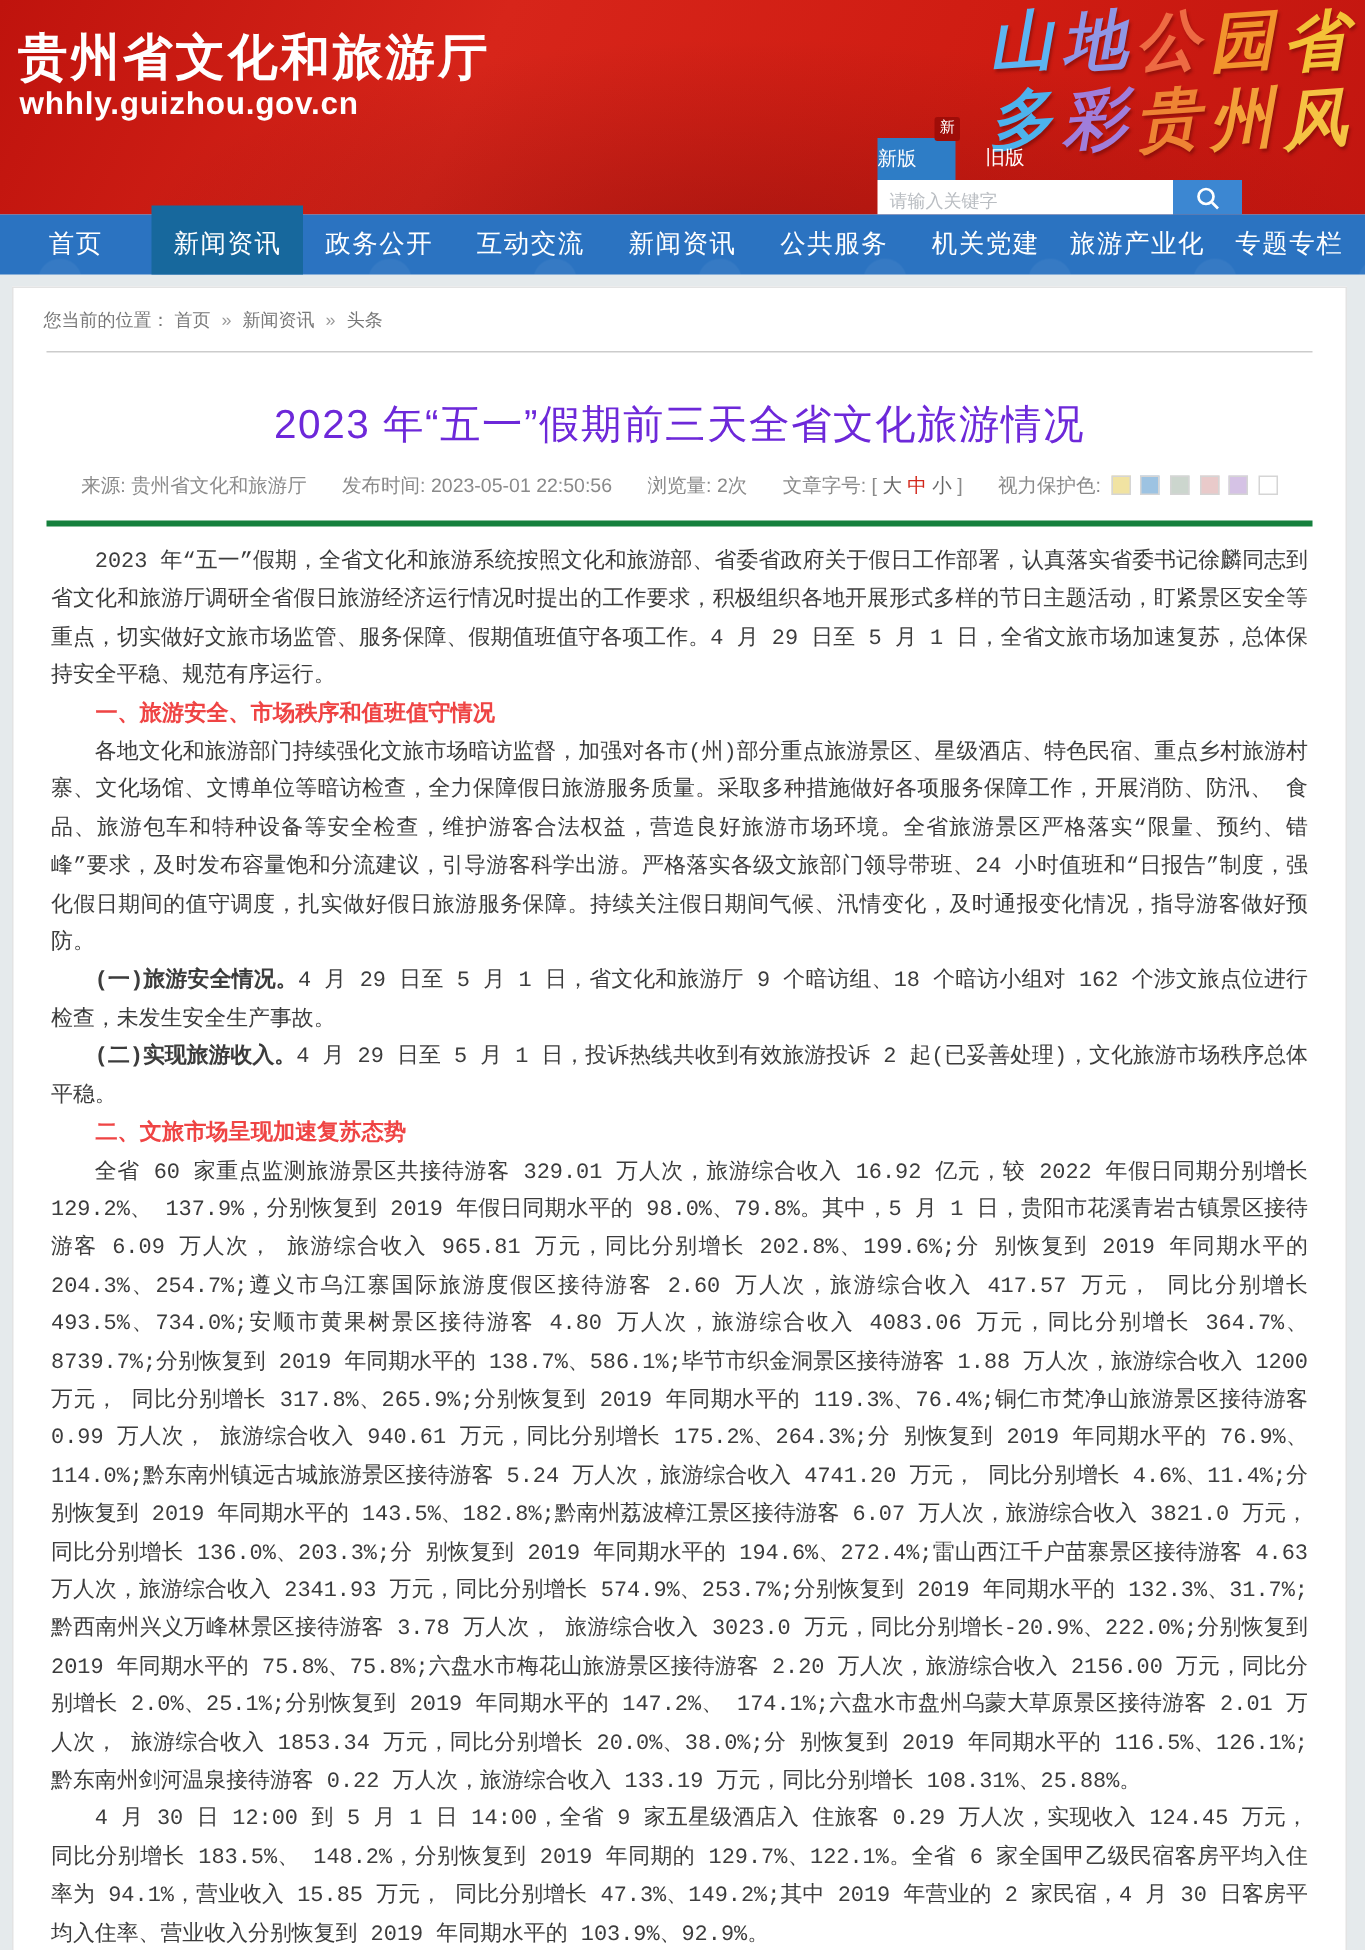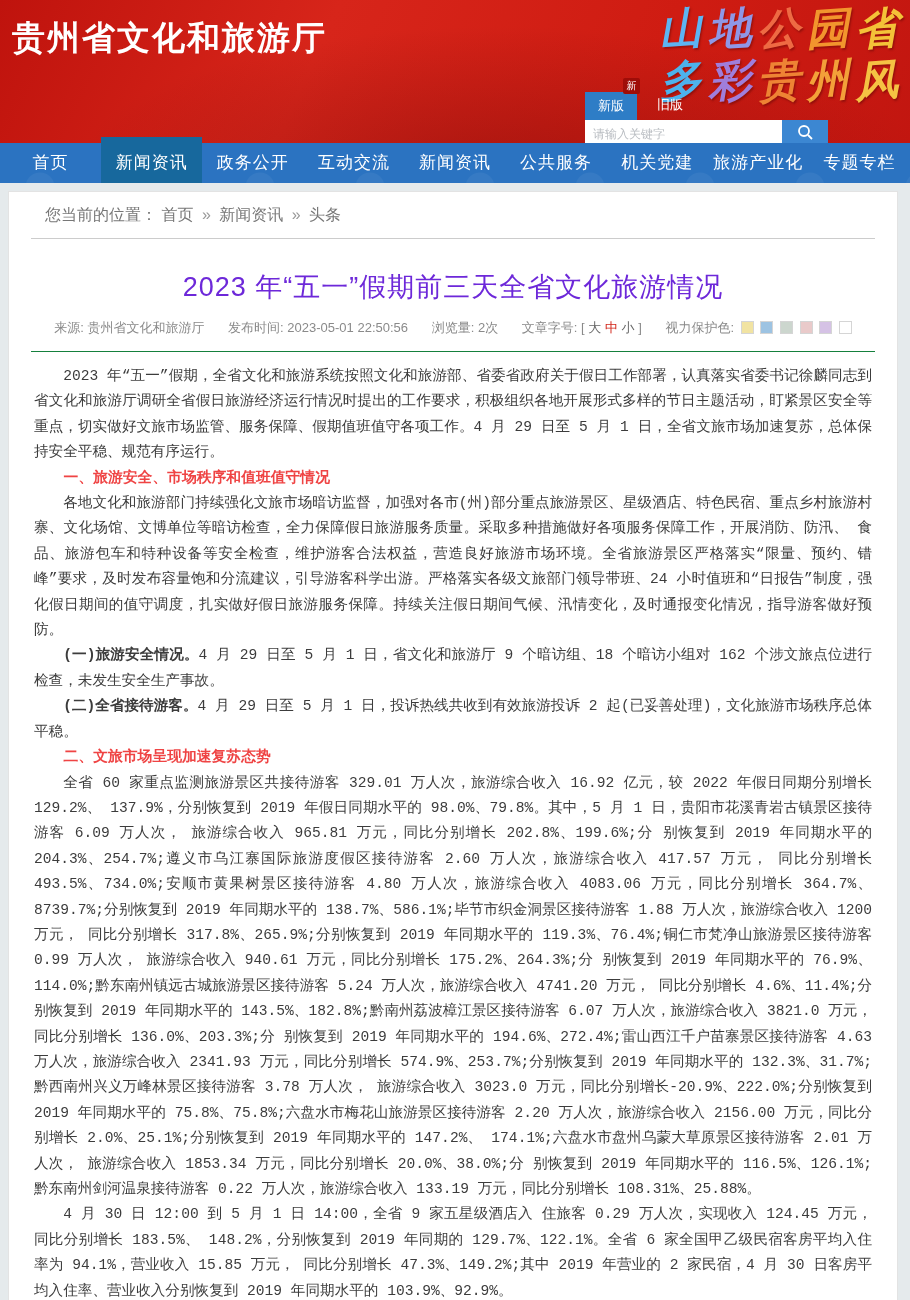--- a/index.html
+++ b/index.html
@@ -26,65 +26,66 @@
   .site-url   { position:absolute; left:13px; top:58px; color:#fff; font-size:21px; font-weight:bold; letter-spacing:.5px; z-index:2;}
   .slogan { position:absolute; right:6px; top:2px; text-align:right; z-index:2;
             font-family:"DejaVu Serif","Liberation Serif",serif; font-style:italic; font-weight:bold; }
   .slogan-row { display:block; font-size:43px; line-height:52px; letter-spacing:6px; white-space:nowrap;
                 text-shadow:1px 2px 2px rgba(60,0,0,.35); }
   .slogan-row span { display:inline-block; transform:rotate(-4deg); }
   
   .search-cluster { position:absolute; left:585px; top:84px; z-index:3; }
   .ver-tabs { position:relative; height:28px; }
   .ver-tab-new { position:absolute; left:0; top:8px; width:52px; height:28px; background:#2e7dc6;
-                 color:#fff; font-size:13px; text-align:center; line-height:28px; cursor:pointer; }
+                 color:#fff; font-size:13px; line-height:28px; cursor:pointer; }
   .new-badge { position:absolute; left:38px; top:-6px; width:17px; height:16px; background:#9f0d08;
                color:#fff; font-size:10px; text-align:center; line-height:16px; border-radius:2px; }
   .ver-tab-old { position:absolute; left:72px; top:12px; color:#fff; font-size:13px; cursor:pointer; }
   .search-row { margin-top:8px; display:flex; }
   .search-input { width:197px; height:27px; border:none; background:#fff; padding:0 8px;
                   font-size:12px; color:#333; outline:none; }
   .search-input::placeholder { color:#b9bdc2; }
   .search-btn { width:46px; height:27px; background:#3c87d2; border:none; cursor:pointer;
                 display:flex; align-items:center; justify-content:center; }
   
   .main-nav { height:40px; background:#2b73c1; display:flex; position:relative; z-index:4;
     background-image:radial-gradient(circle at 40px 44px, rgba(255,255,255,.05) 14px, transparent 15px);
     background-size:110px 60px; }
   .nav-item { flex:1; text-align:center; color:#fff; font-size:17px; line-height:40px;
               cursor:pointer; letter-spacing:1px; white-space:nowrap; }
   .nav-item.active { background:#17689d; margin-top:-6px; padding-top:6px; line-height:40px; }
   
   .content-box { margin:8px 12px 0 8px; width:890px; background:#fff; border:1px solid #e3e3e3;
                  min-height:1140px; }
-  .breadcrumb { padding:13px 22px 10px 36px; font-size:16px; color:#777; }
+  .breadcrumb { padding:13px 22px 10px 20px; font-size:12px; color:#777; }
   .breadcrumb a { color:#777; text-decoration:none; cursor:pointer; }
   .crumb-sep { margin:0 4px; color:#999; }
   .breadcrumb-divider { border-bottom:1px solid #ccc; margin:2px 22px 0 22px; }
   .article-title { text-align:center; color:#6d28d9; font-size:27px; font-weight:500;
                    letter-spacing:1px; margin:30px 30px 14px 30px; }
   .article-meta { text-align:center; font-size:13px; color:#8a8a8a; padding-bottom:14px;
-                  border-bottom:1px solid #15803d; margin:0 22px; }
+                  border-bottom:4px solid #15803d; margin:0 22px; }
   .article-meta .m-item { margin:0 10px; white-space:nowrap; }
   .fs-ctrl { cursor:pointer; color:#666; }
   .fs-ctrl.red { color:#d2261a; }
   .swatch { display:inline-block; width:13px; height:13px; border:1px solid #d5d5d5;
             vertical-align:-2px; margin-left:3px; cursor:pointer; }
   .article-body { padding:12px 25px 30px 25px; }
   .article-body p, .article-body h3 {
     font-size:14.6px; line-height:25.4px; color:#3c3c3c; text-align:justify;
     text-indent:2em; margin:0; font-family:Liberation Mono, monospace; }
   .article-body h3 { font-weight:bold; color:#ef4444; font-size:14.8px; }
   .article-body p b { font-weight:bold; }
 </style>
 </head>
 <body>
 
 <div class="site-header">
   <div class="site-title">贵州省文化和旅游厅</div>
+  <div class="site-url">whhly.guizhou.gov.cn</div>
 
   <div class="slogan">
     <span class="slogan-row">
       <span style="color: rgb(93, 180, 242);">山</span><span style="color: rgb(143, 151, 230);">地</span><span style="color: rgb(238, 106, 67);">公</span><span style="color: rgb(242, 149, 45);">园</span><span style="color: rgb(244, 194, 56);">省</span>
     </span>
     <span class="slogan-row">
       <span style="color: rgb(77, 178, 236);">多</span><span style="color: rgb(160, 126, 219);">彩</span><span style="color: rgb(238, 131, 52);">贵</span><span style="color: rgb(243, 160, 57);">州</span><span style="color: rgb(245, 194, 67);">风</span>
     </span>
   </div>
 
@@ -155,19 +156,19 @@
       <span class="swatch" style="background: rgb(213, 194, 229);"></span>
       <span class="swatch" style="background: rgb(255, 255, 255);"></span>
     </span>
   </div>
 
   <div class="article-body">
     <p>2023 年“五一”假期，全省文化和旅游系统按照文化和旅游部、省委省政府关于假日工作部署，认真落实省委书记徐麟同志到省文化和旅游厅调研全省假日旅游经济运行情况时提出的工作要求，积极组织各地开展形式多样的节日主题活动，盯紧景区安全等重点，切实做好文旅市场监管、服务保障、假期值班值守各项工作。4 月 29 日至 5 月 1 日，全省文旅市场加速复苏，总体保持安全平稳、规范有序运行。</p>
     <h3>一、旅游安全、市场秩序和值班值守情况</h3>
     <p>各地文化和旅游部门持续强化文旅市场暗访监督，加强对各市(州)部分重点旅游景区、星级酒店、特色民宿、重点乡村旅游村寨、文化场馆、文博单位等暗访检查，全力保障假日旅游服务质量。采取多种措施做好各项服务保障工作，开展消防、防汛、 食品、旅游包车和特种设备等安全检查，维护游客合法权益，营造良好旅游市场环境。全省旅游景区严格落实“限量、预约、错 峰”要求，及时发布容量饱和分流建议，引导游客科学出游。严格落实各级文旅部门领导带班、24 小时值班和“日报告”制度，强化假日期间的值守调度，扎实做好假日旅游服务保障。持续关注假日期间气候、汛情变化，及时通报变化情况，指导游客做好预防。</p>
     <p><b>(一)旅游安全情况。</b><span>4 月 29 日至 5 月 1 日，省文化和旅游厅 9 个暗访组、18 个暗访小组对 162 个涉文旅点位进行检查，未发生安全生产事故。</span></p>
-    <p><b>(二)全省接待游客。</b><span>4 月 29 日至 5 月 1 日，投诉热线共收到有效旅游投诉 2 起(已妥善处理)，文化旅游市场秩序总体平稳。</span></p>
+    <p><b>(二)实现旅游收入。</b><span>4 月 29 日至 5 月 1 日，投诉热线共收到有效旅游投诉 2 起(已妥善处理)，文化旅游市场秩序总体平稳。</span></p>
     <h3>二、文旅市场呈现加速复苏态势</h3>
     <p>全省 60 家重点监测旅游景区共接待游客 329.01 万人次，旅游综合收入 16.92 亿元，较 2022 年假日同期分别增长 129.2%、 137.9%，分别恢复到 2019 年假日同期水平的 98.0%、79.8%。其中，5 月 1 日，贵阳市花溪青岩古镇景区接待游客 6.09 万人次， 旅游综合收入 965.81 万元，同比分别增长 202.8%、199.6%;分 别恢复到 2019 年同期水平的 204.3%、254.7%;遵义市乌江寨国际旅游度假区接待游客 2.60 万人次，旅游综合收入 417.57 万元， 同比分别增长 493.5%、734.0%;安顺市黄果树景区接待游客 4.80 万人次，旅游综合收入 4083.06 万元，同比分别增长 364.7%、 8739.7%;分别恢复到 2019 年同期水平的 138.7%、586.1%;毕节市织金洞景区接待游客 1.88 万人次，旅游综合收入 1200 万元， 同比分别增长 317.8%、265.9%;分别恢复到 2019 年同期水平的 119.3%、76.4%;铜仁市梵净山旅游景区接待游客 0.99 万人次， 旅游综合收入 940.61 万元，同比分别增长 175.2%、264.3%;分 别恢复到 2019 年同期水平的 76.9%、114.0%;黔东南州镇远古城旅游景区接待游客 5.24 万人次，旅游综合收入 4741.20 万元， 同比分别增长 4.6%、11.4%;分别恢复到 2019 年同期水平的 143.5%、182.8%;黔南州荔波樟江景区接待游客 6.07 万人次，旅游综合收入 3821.0 万元，同比分别增长 136.0%、203.3%;分 别恢复到 2019 年同期水平的 194.6%、272.4%;雷山西江千户苗寨景区接待游客 4.63 万人次，旅游综合收入 2341.93 万元，同比分别增长 574.9%、253.7%;分别恢复到 2019 年同期水平的 132.3%、31.7%;黔西南州兴义万峰林景区接待游客 3.78 万人次， 旅游综合收入 3023.0 万元，同比分别增长-20.9%、222.0%;分别恢复到 2019 年同期水平的 75.8%、75.8%;六盘水市梅花山旅游景区接待游客 2.20 万人次，旅游综合收入 2156.00 万元，同比分别增长 2.0%、25.1%;分别恢复到 2019 年同期水平的 147.2%、 174.1%;六盘水市盘州乌蒙大草原景区接待游客 2.01 万人次， 旅游综合收入 1853.34 万元，同比分别增长 20.0%、38.0%;分 别恢复到 2019 年同期水平的 116.5%、126.1%;黔东南州剑河温泉接待游客 0.22 万人次，旅游综合收入 133.19 万元，同比分别增长 108.31%、25.88%。</p>
     <p>4 月 30 日 12:00 到 5 月 1 日 14:00，全省 9 家五星级酒店入 住旅客 0.29 万人次，实现收入 124.45 万元，同比分别增长 183.5%、 148.2%，分别恢复到 2019 年同期的 129.7%、122.1%。全省 6 家全国甲乙级民宿客房平均入住率为 94.1%，营业收入 15.85 万元， 同比分别增长 47.3%、149.2%;其中 2019 年营业的 2 家民宿，4 月 30 日客房平均入住率、营业收入分别恢复到 2019 年同期水平的 103.9%、92.9%。</p>
 
   </div>
 </div>
 
 </body></html>

